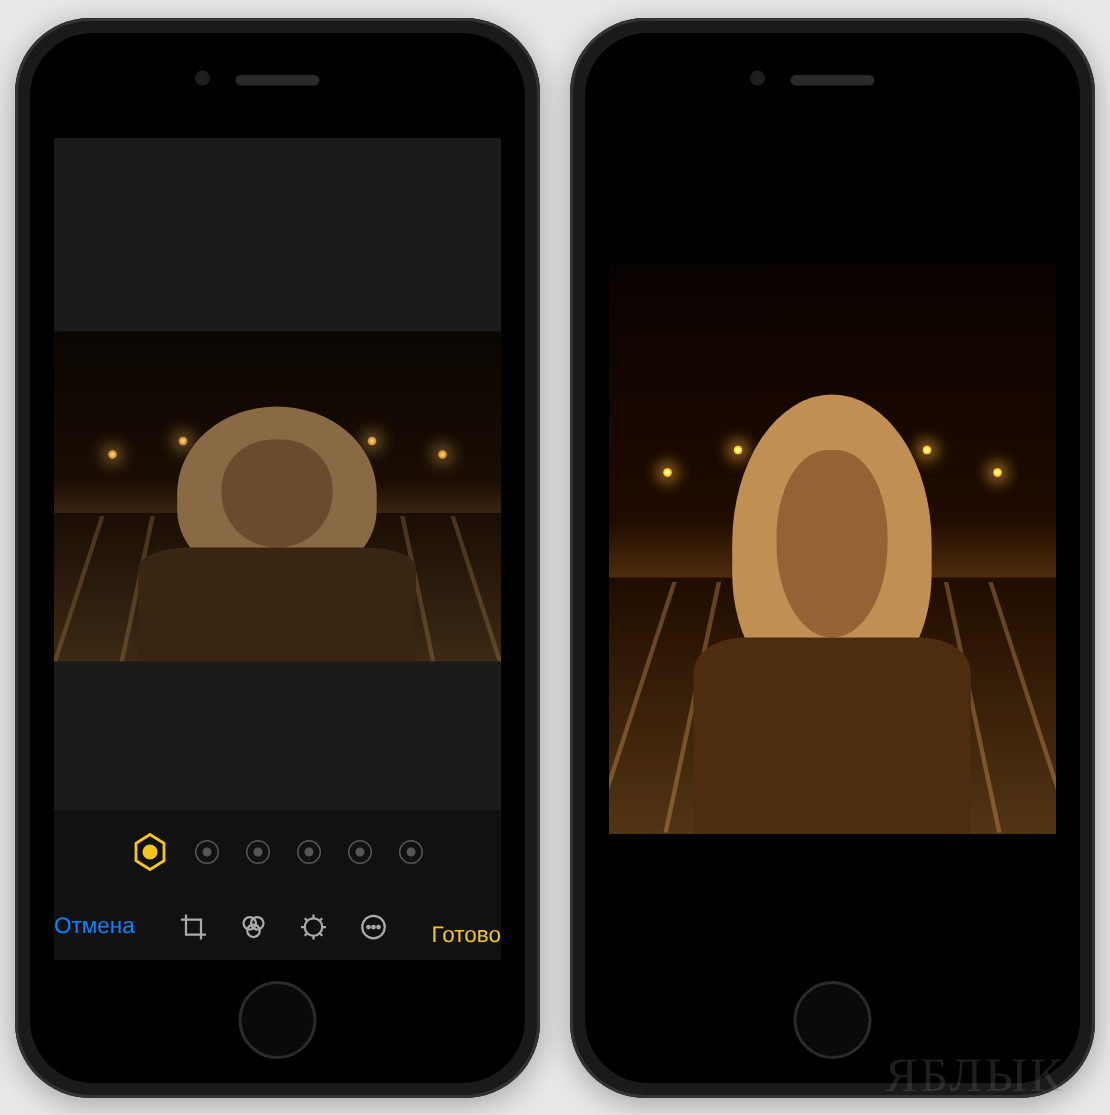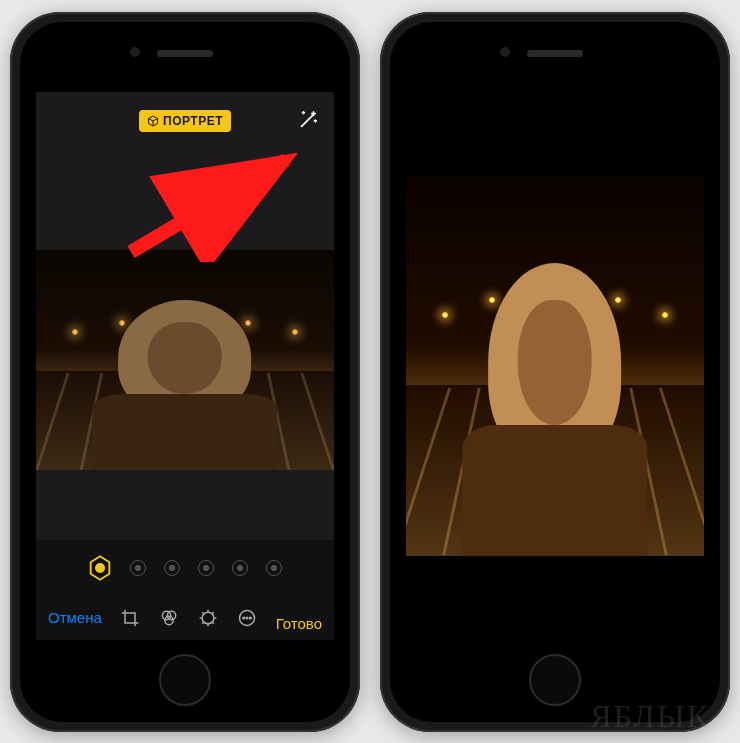--- a/index.html
+++ b/index.html
@@ -167,21 +167,21 @@
     height: 30px;
     display: flex;
     align-items: center;
     justify-content: center;
     color: #f5c518;
   }
   .editor-bottom {
     height: 44px;
     display: flex;
     align-items: center;
-    padding: 0 12px;
+    padding: 0 0;
     gap: 6px;
   }
   .txt-btn {
     color: #0a84ff;
     font-size: 15px;
     background: none;
     border: none;
   }
   .txt-btn.done { color: #f5c518; margin-left: auto; margin-top: 12px; }
   .tool-icon {
@@ -297,44 +297,20 @@
 </style>
 </head>
 <body>
 
 <div class="phone">
   <div class="phone-inner">
     <div class="speaker"></div>
     <div class="camera-dot"></div>
     <div class="screen">
 
-      <div class="editor-top">
-        <div class="portrait-badge">
-          <svg width="12" height="12" viewBox="0 0 24 24" fill="none" stroke="#1b1b1d" stroke-width="2">
-            <path d="M12 2 L21 7 L21 17 L12 22 L3 17 L3 7 Z"></path>
-            <path d="M3 7 L12 12 L21 7 M12 12 L12 22"></path>
-          </svg>
-          <span>ПОРТРЕТ</span>
-        </div>
-        <div class="wand-btn">
-          <svg width="22" height="22" viewBox="0 0 24 24" fill="none" stroke="#fff" stroke-width="1.8" stroke-linecap="round">
-            <path d="M5 19 L17 7"></path>
-            <path d="M18 3 L18 7 M16 5 L20 5 M7 3 L7 5 M6 4 L8 4 M20 12 L20 14 M19 13 L21 13"></path>
-          </svg>
-        </div>
-
-        <svg class="arrow-annot" viewBox="0 0 200 110">
-          <defs>
-            <marker id="ah" markerWidth="12" markerHeight="12" refX="9" refY="4" orient="auto">
-              <path d="M0 0 L10 4 L0 8 Z" fill="#ff1a1a"></path>
-            </marker>
-          </defs>
-          <line x1="20" y1="100" x2="175" y2="8" stroke="#ff1a1a" stroke-width="14" marker-end="url(#ah)"></line>
-        </svg>
-      </div>
 
       <div class="editor-canvas">
         <div class="photo">
           <div class="scene">
             <div class="tracks"></div>
             <div class="rail r1"></div>
               <div class="rail r2"></div>
               <div class="rail r3"></div>
               <div class="rail r4"></div>
             <div class="lamp l1"></div>

